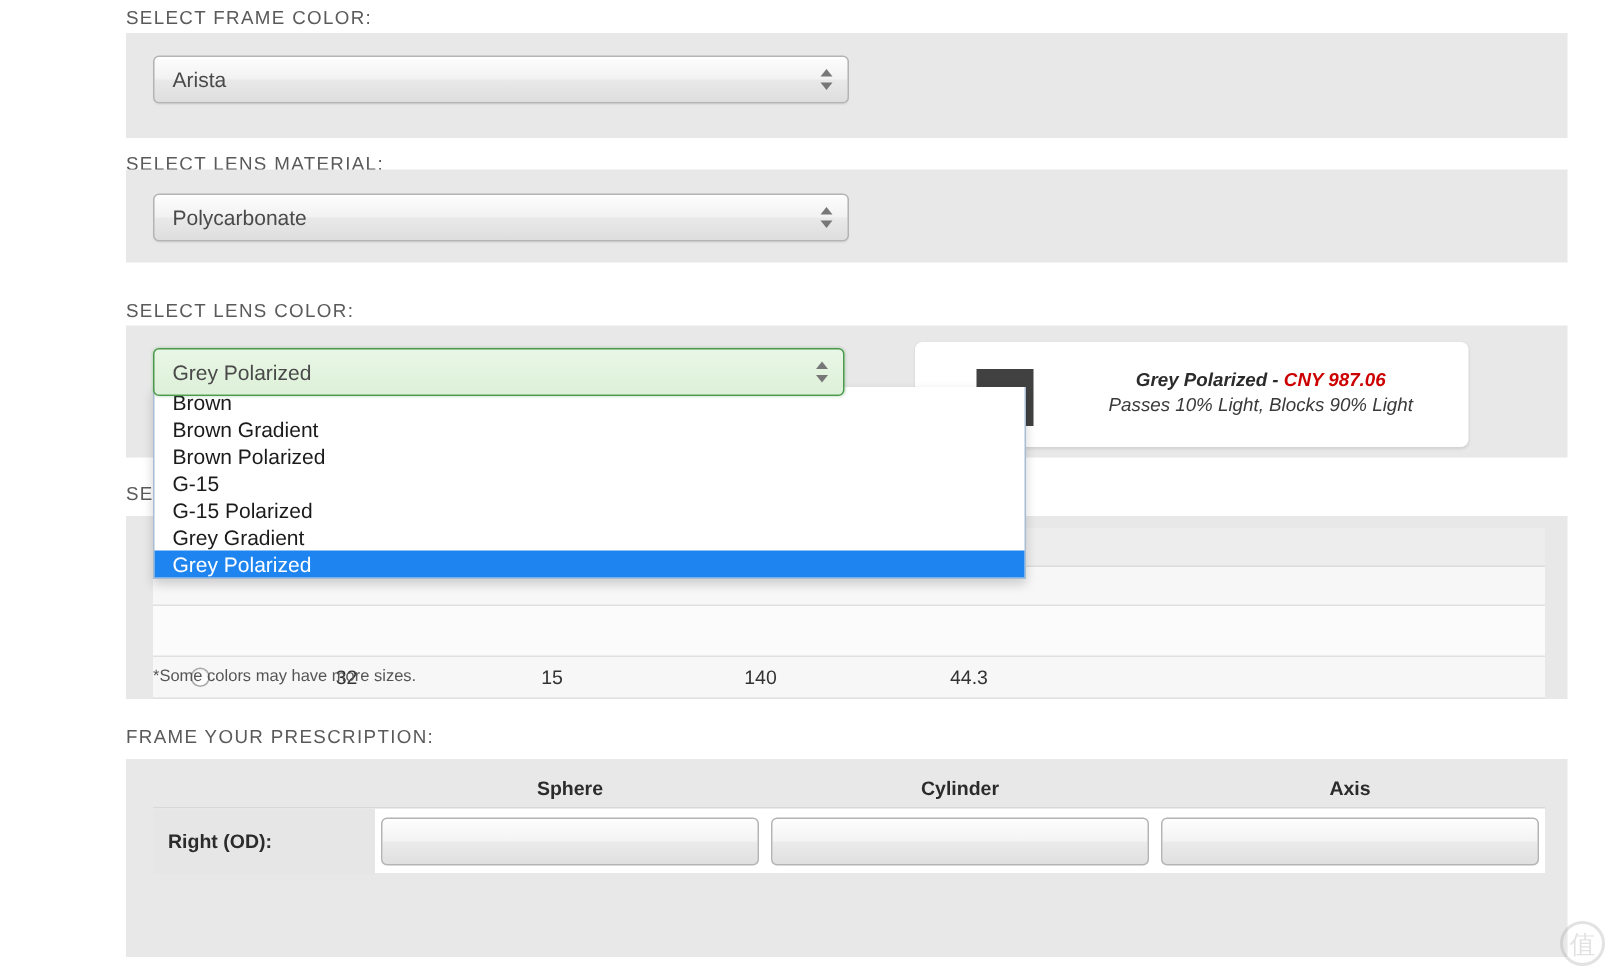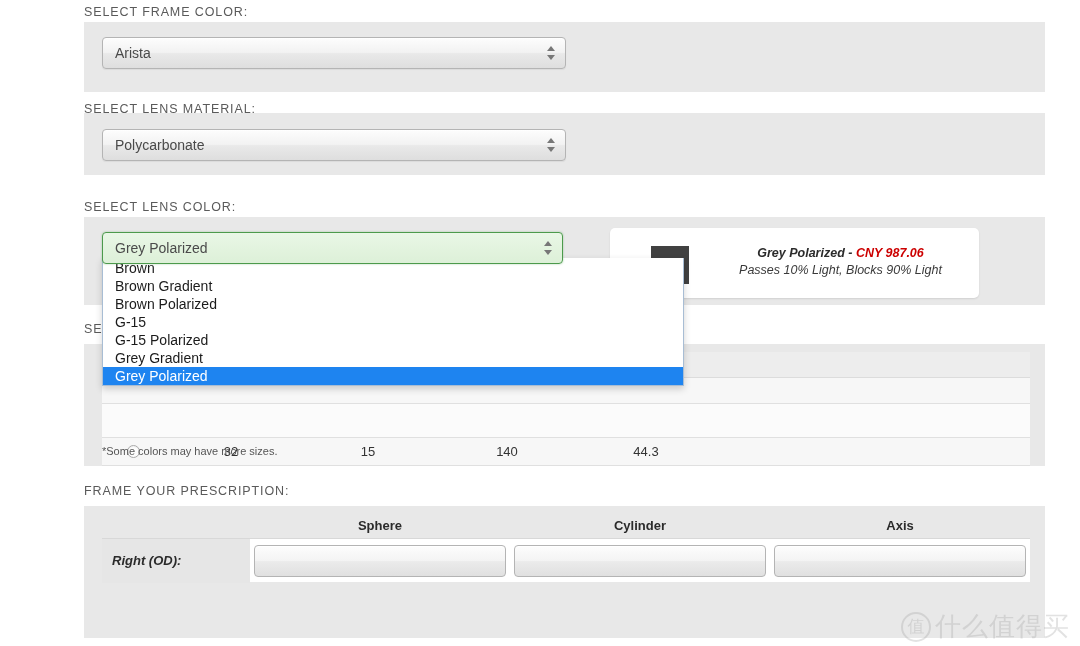--- a/index.html
+++ b/index.html
@@ -205,21 +205,20 @@
   .rx-row .lbl {
     width: 148px;
     height: 44px;
     display: flex;
     align-items: center;
     padding-left: 10px;
     background: #e6e6e6;
     font-size: 13px;
     font-weight: bold;
     color: #2b2b2b;
-    font-style: italic;
   }
   .rx-row .cell {
     flex: 1;
     height: 44px;
     display: flex;
     align-items: center;
     justify-content: center;
   }
   .rx-sel {
     position: relative;
@@ -372,16 +371,15 @@
       <div class="dd-item">Brown Gradient</div>
       <div class="dd-item">Brown Polarized</div>
       <div class="dd-item">G-15</div>
       <div class="dd-item">G-15 Polarized</div>
       <div class="dd-item">Grey Gradient</div>
       <div class="dd-item selected">Grey Polarized</div>
     </div>
 
   <div class="watermark">
     <span class="wm-circle">值</span>
-    <span class="wm-text">什么值得买</span>
   </div>
 
 </div>
 
 </body></html>

